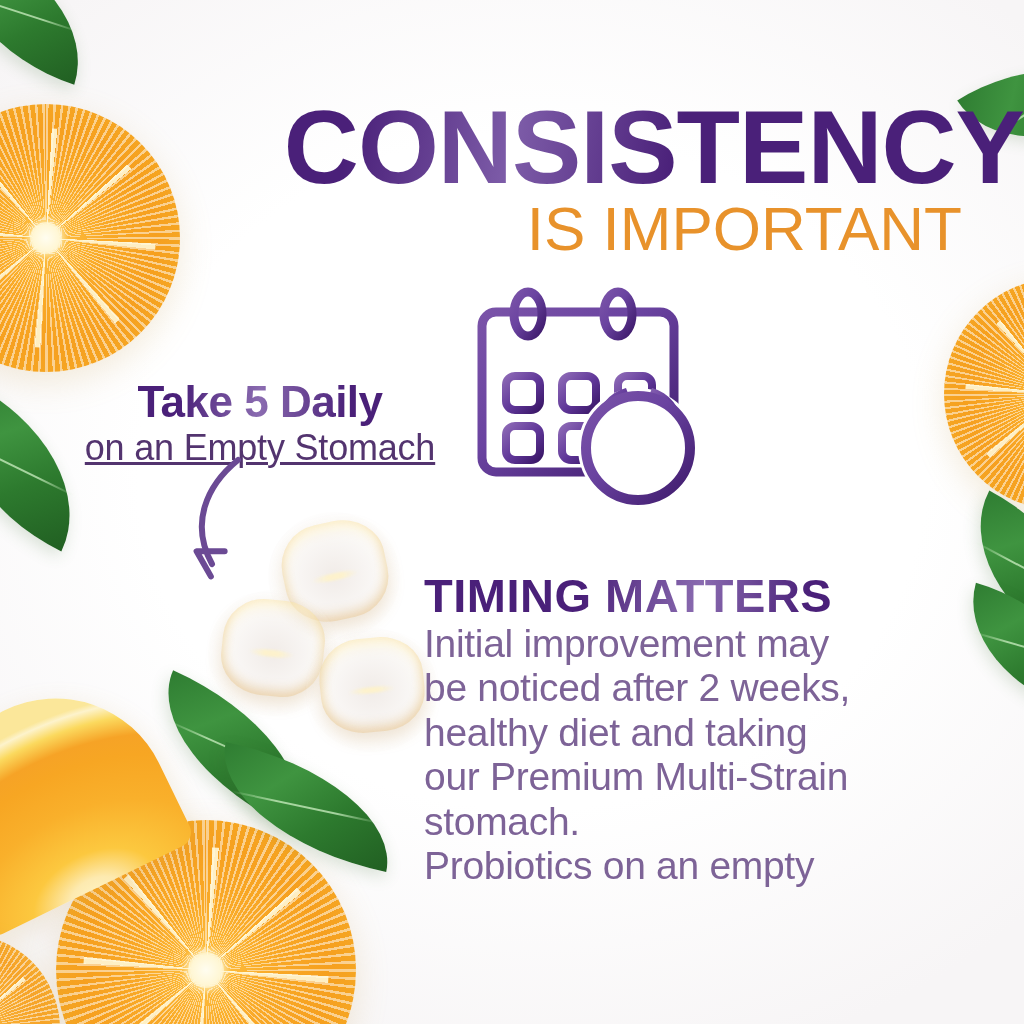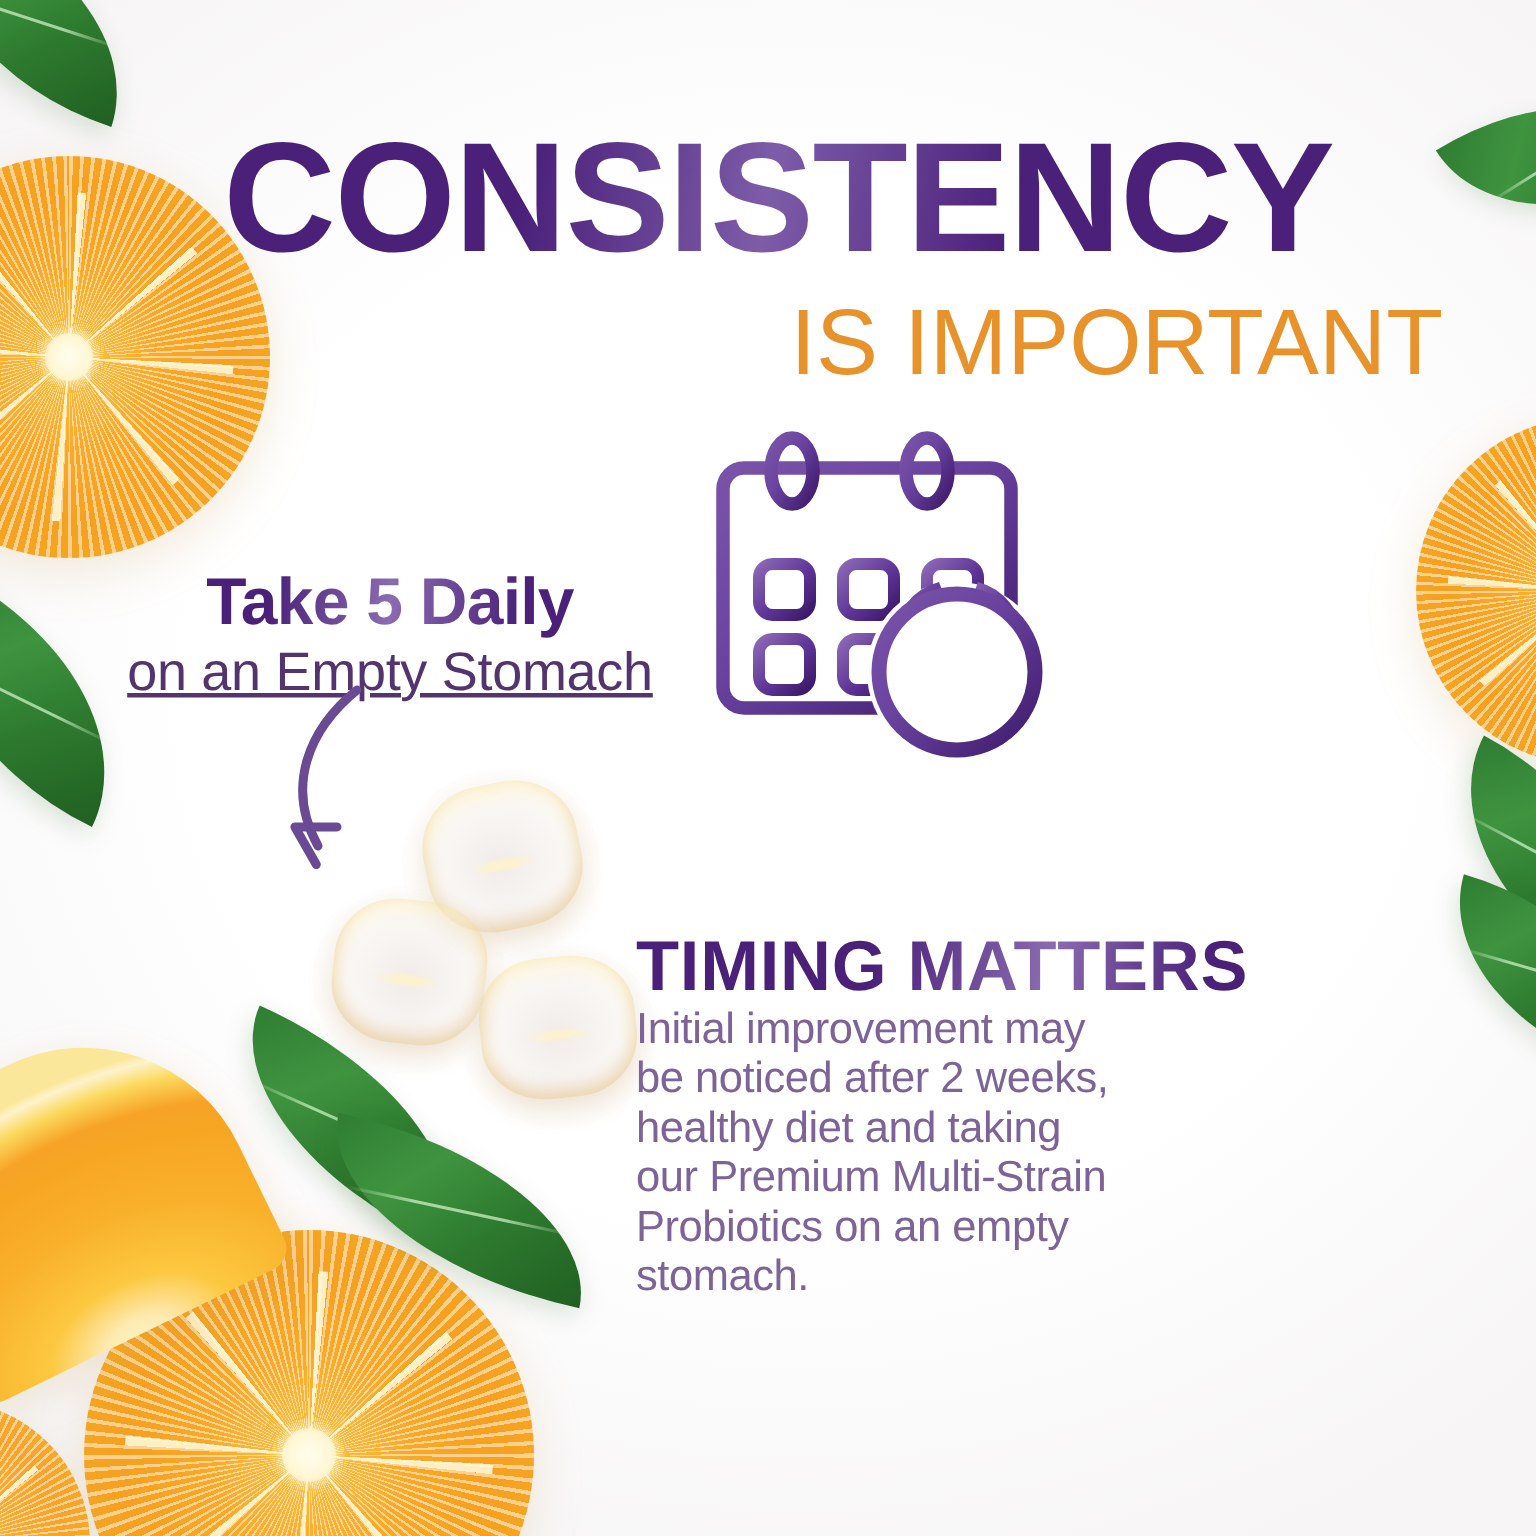--- a/index.html
+++ b/index.html
@@ -19,22 +19,22 @@
   
   .bg-wash{
     position:absolute;inset:0;
     background:radial-gradient(ellipse 70% 60% at 52% 46%, #ffffff 0%, #ffffff 55%, #f7f5f6 100%);
   }
 
   
   .h-main{
     position:absolute;
     left:0;right:0;
-    top:80px;
-    text-align:center;
+    top:95px;
+    text-align:right;
     font-size:104px;
     font-weight:bold;
     letter-spacing:-1px;
     line-height:1;
     background:linear-gradient(100deg,#4a2079 0%,#4a2079 34%,#7d5ca8 50%,#4a2079 66%,#4a2079 100%);
     -webkit-background-clip:text;
     background-clip:text;
     color:transparent;
     -webkit-text-fill-color:transparent;
     white-space:nowrap;
@@ -84,25 +84,24 @@
   }
   .timing-title{
     font-size:47px;
     font-weight:bold;
     letter-spacing:0.5px;
     line-height:1.02;
     background:linear-gradient(100deg,#4a2079 0%,#4a2079 30%,#8a6bb0 52%,#4a2079 72%,#4a2079 100%);
     -webkit-background-clip:text;background-clip:text;
     color:transparent;-webkit-text-fill-color:transparent;
     white-space:nowrap;
-    margin-top:48px;
   }
   .timing-body{
     margin-top:2px;
-    font-size:29px;
+    font-size:39px;
     font-weight:normal;
     line-height:1.14;
     color:#7d6397;
     letter-spacing:-0.3px;
   }
   .timing-body div{white-space:nowrap;}
 
   
   .cal-icon{
     position:absolute;
@@ -334,18 +333,18 @@
     </svg>
   </div>
 
   <div class="timing-block">
     <div class="timing-title">TIMING MATTERS</div>
     <div class="timing-body">
       <div>Initial improvement may</div>
       <div>be noticed after 2 weeks,</div>
       <div>healthy diet and taking</div>
       <div>our Premium Multi-Strain</div>
+      <div>stomach.</div>
       <div>Probiotics on an empty</div>
-      <div>stomach.</div>
     </div>
   </div>
 
 </div>
 
 </body></html>

